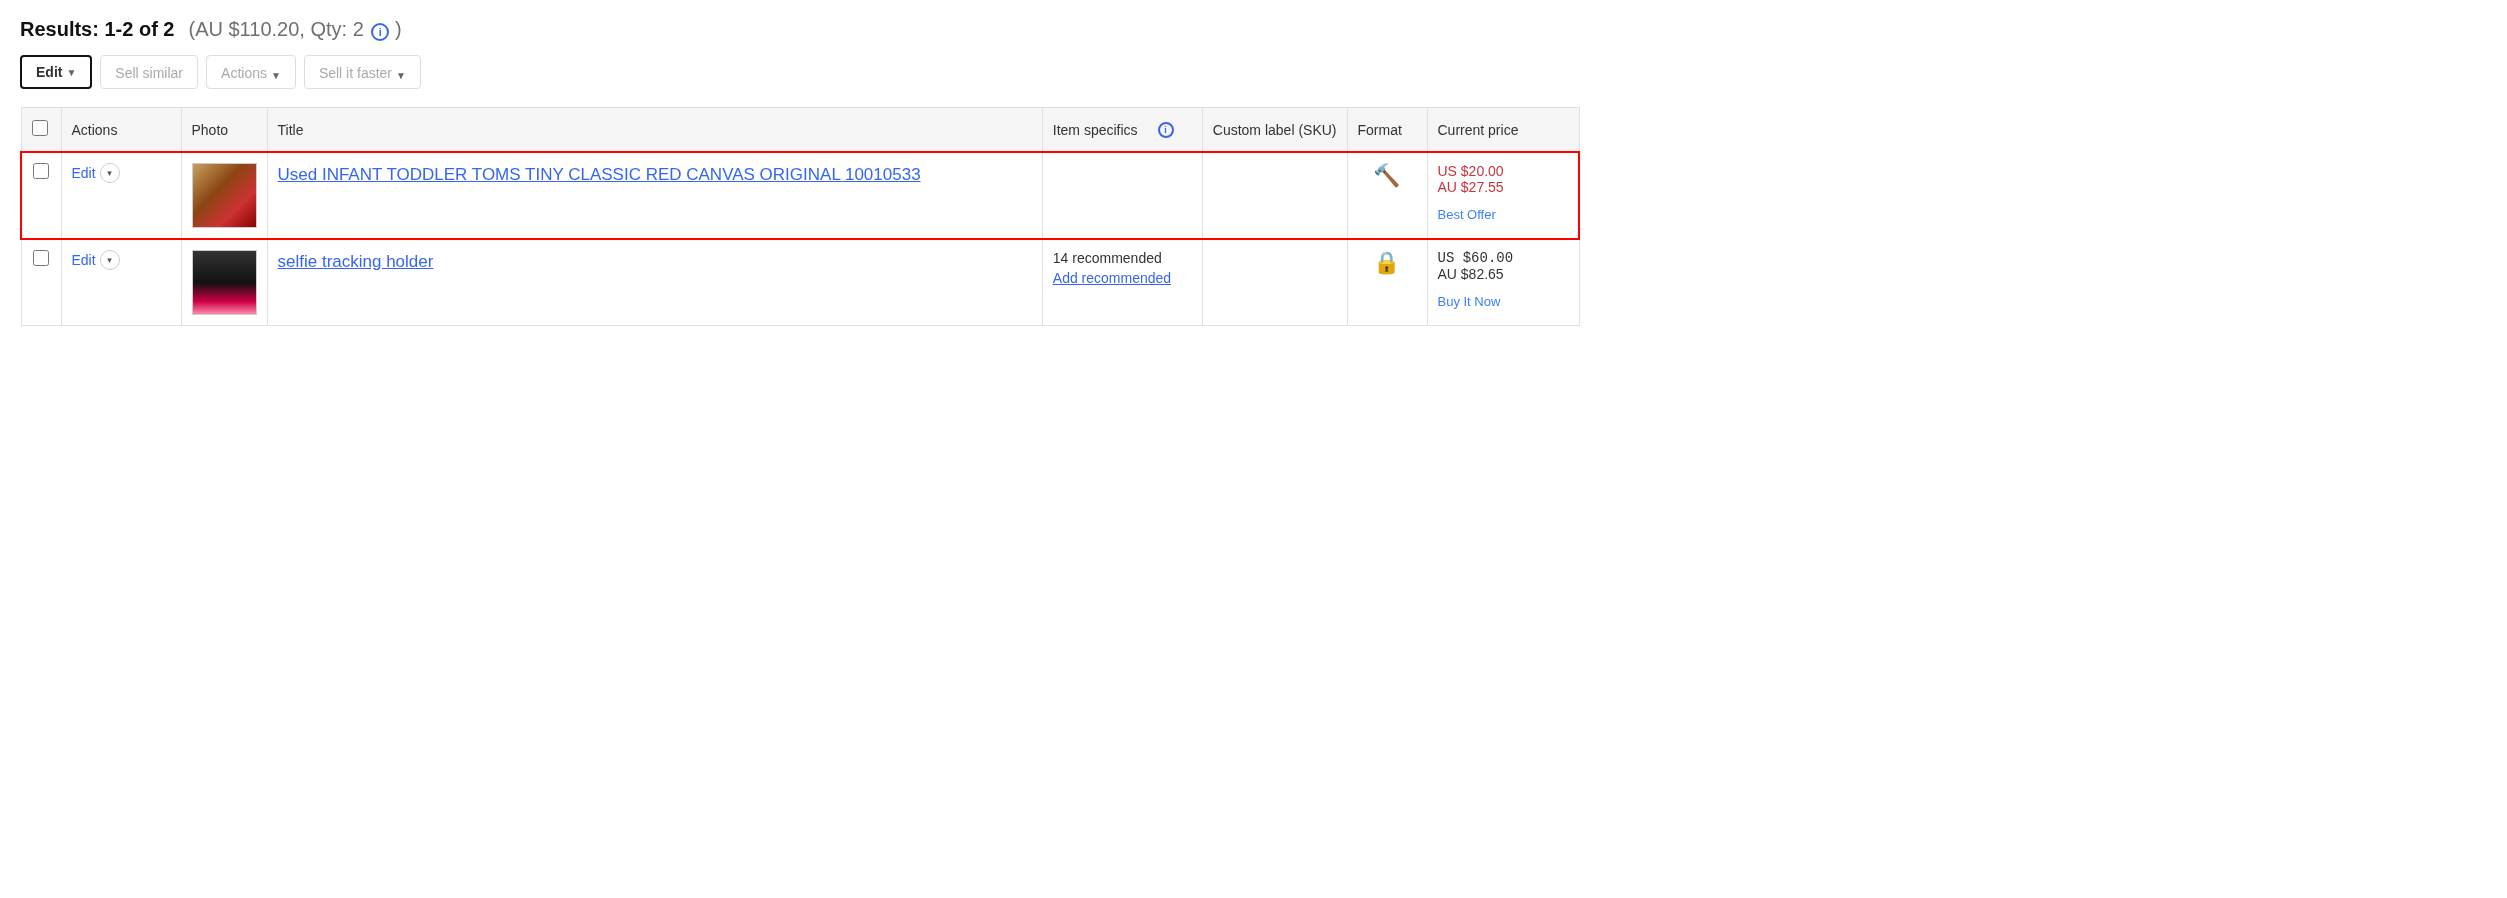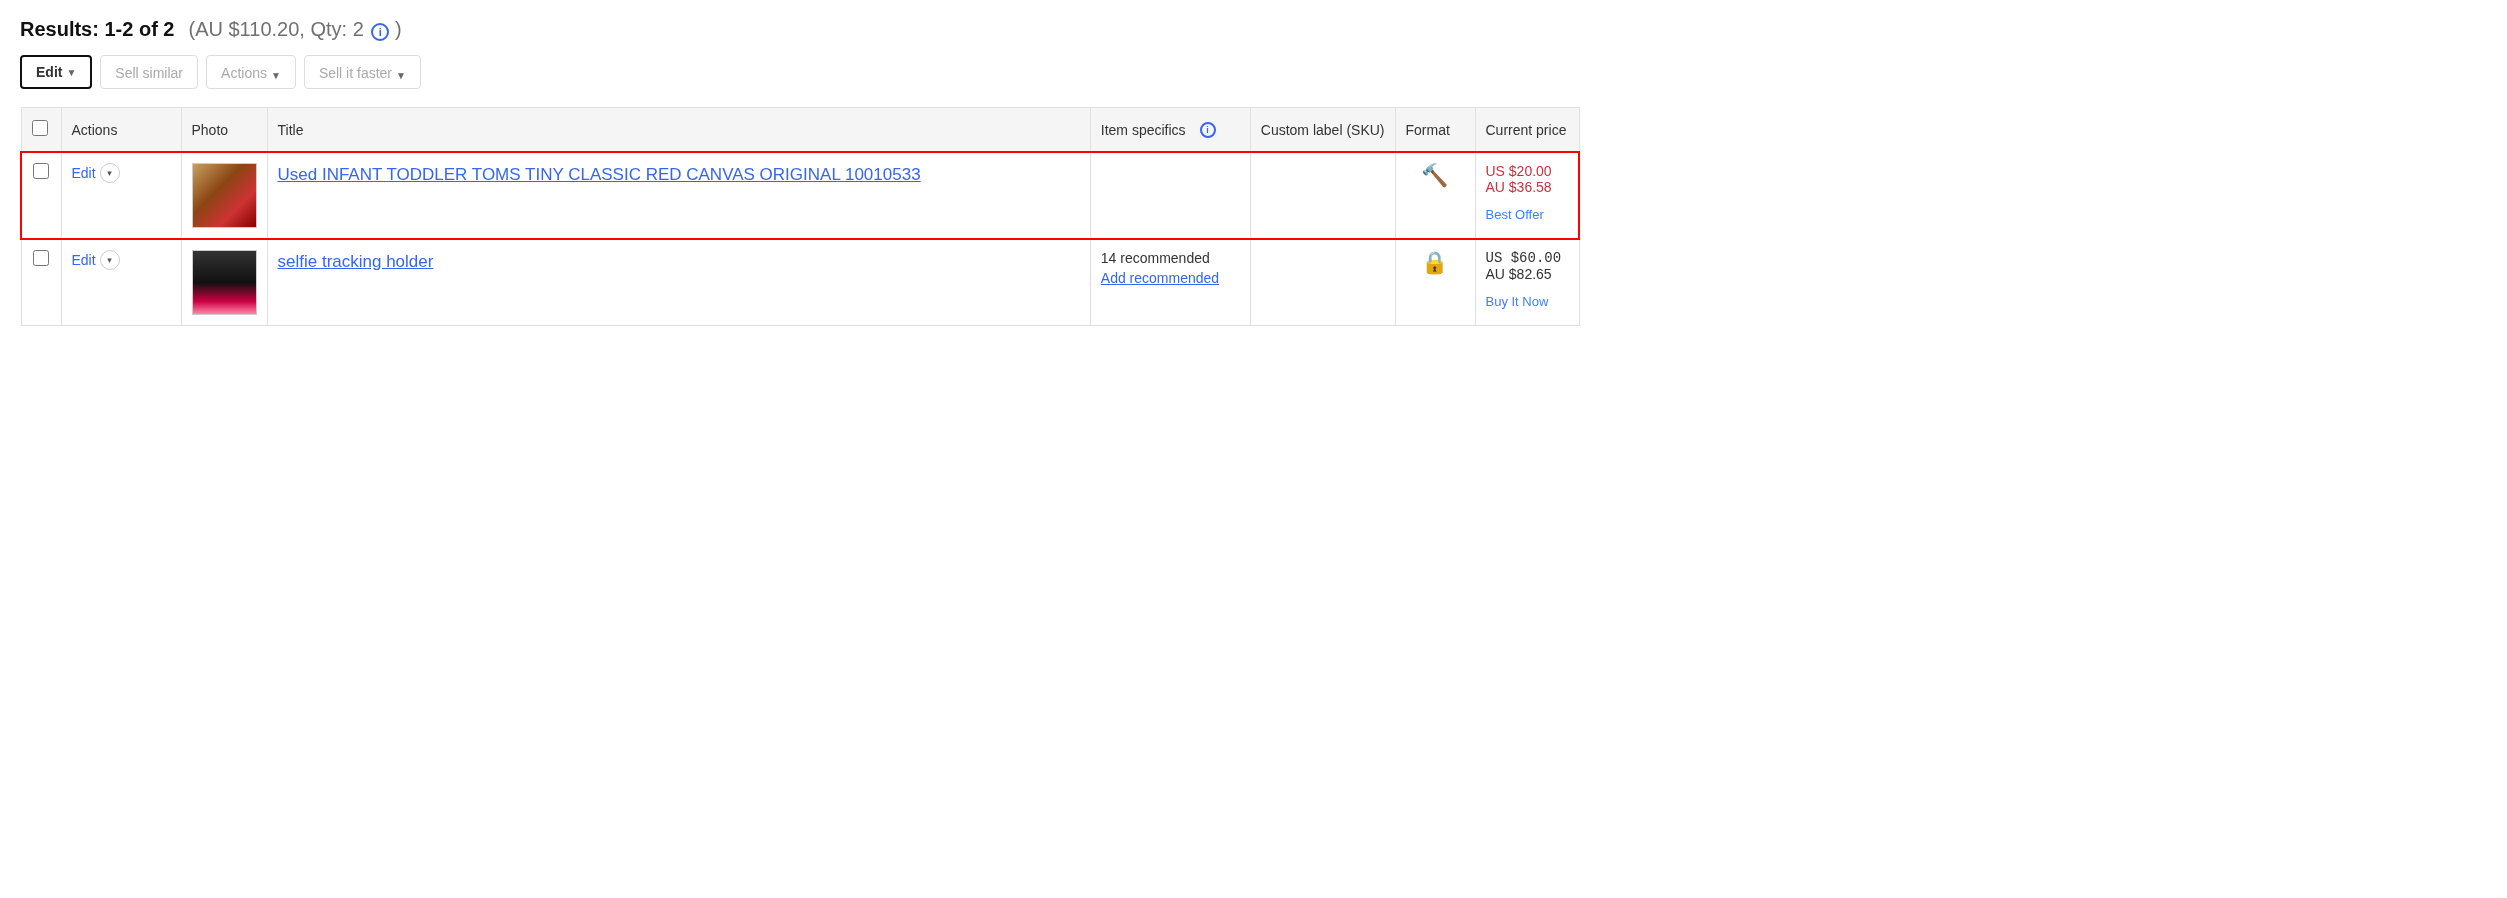--- a/index.html
+++ b/index.html
@@ -160,21 +160,21 @@
     }
     .format-cell {
       width: 80px;
       text-align: center;
     }
     .format-icon {
       font-size: 22px;
       color: #666;
     }
     .price-cell {
-      width: 104px;
+      width: 152px;
       white-space: nowrap;
     }
     .price-us {
       color: #c7333e;
       font-size: 14px;
     }
     .price-au {
       color: #c7333e;
       font-size: 14px;
     }
@@ -188,21 +188,21 @@
       font-size: 14px;
     }
     .price-format {
       color: #3b82f6;
       font-size: 13px;
       margin-top: 12px;
     }
     .th-item-specifics {
       display: flex;
       align-items: center;
-      gap: 14px;
+      gap: 20px;
     }
     .th-info-icon {
       display: inline-flex;
       align-items: center;
       justify-content: center;
       width: 16px;
       height: 16px;
       border-radius: 50%;
       border: 2px solid #3665f3;
       color: #3665f3;
@@ -313,21 +313,21 @@
         </td>
         <td class="custom-label-cell">
           <span></span>
         </td>
         <td class="format-cell">
           
           <span class="format-icon" title="Auction" style="font-size:22px;">🔨</span>
         </td>
         <td class="price-cell">
           <div class="price-us">US $20.00</div>
-          <div class="price-au">AU $36.58</div>
+          <div class="price-au">AU $27.55</div>
           <div class="price-format">Best Offer</div>
         </td>
       </tr>
 
       <tr>
         <td class="checkbox-cell">
           <input type="checkbox" style="">
         </td>
         <td class="actions-cell">
           <button class="edit-btn">

